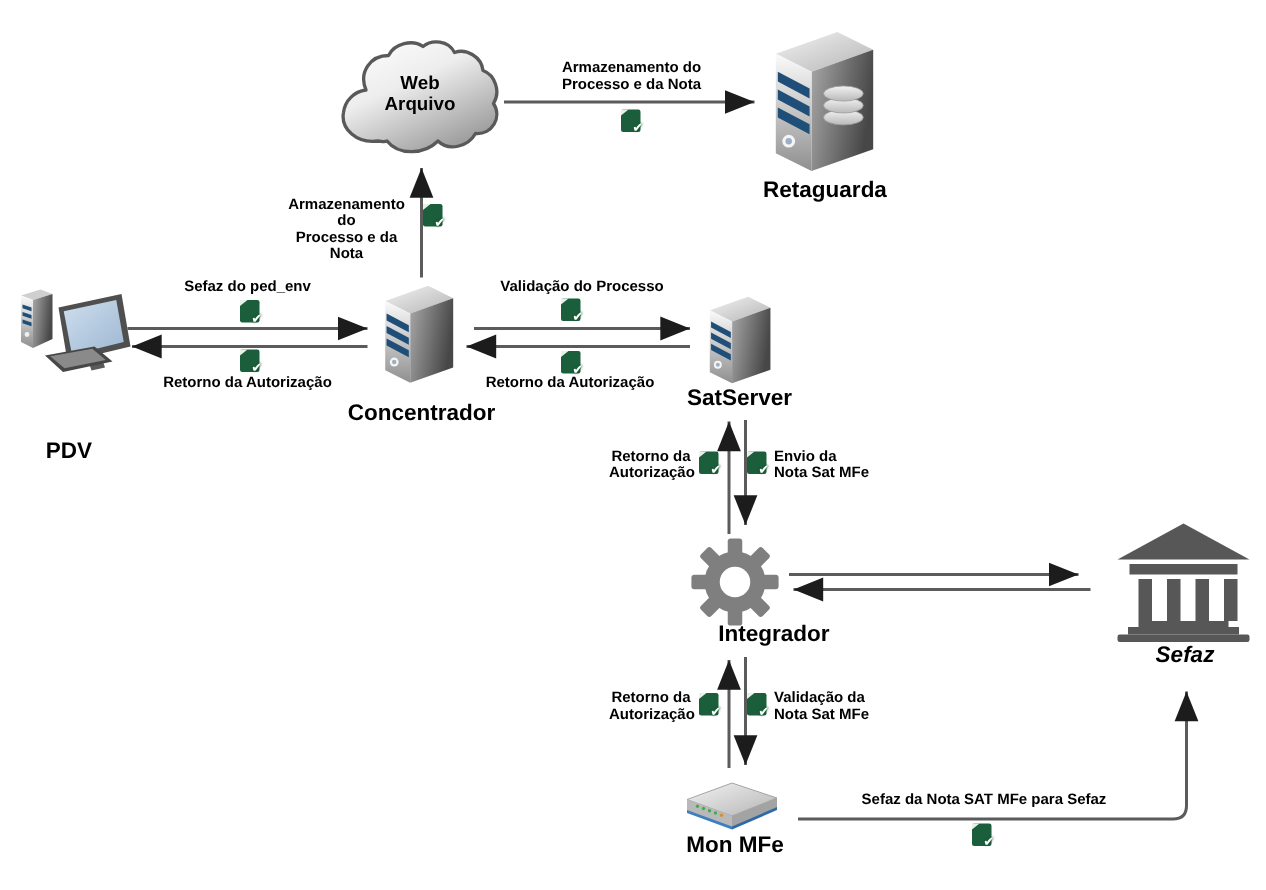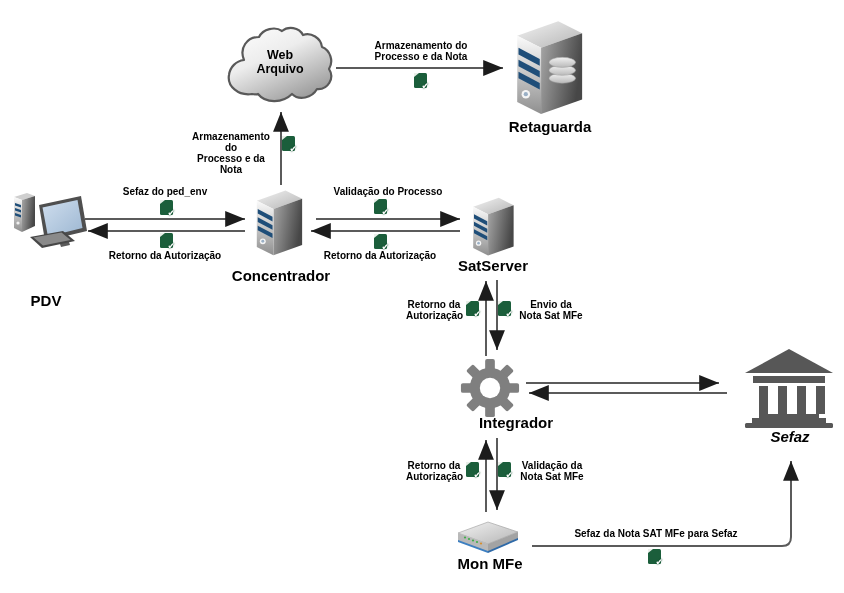--- a/index.html
+++ b/index.html
@@ -7,21 +7,21 @@
     position:relative;width:844px;height:593px;background:#ffffff;overflow:hidden;
     font-family:"Liberation Sans","DejaVu Sans",sans-serif;color:#000;
   }
   #wires{position:absolute;left:0;top:0;width:844px;height:593px;}
   .elabel{
     position:absolute;font-size:10px;line-height:11px;color:#000;
     white-space:nowrap;
     font-weight:bold;
   }
   .elabel.wrap{white-space:pre-line;}
-  .tc{text-align:center;} .tr{text-align:center;} .tl{text-align:center;}
+  .tc{text-align:center;} .tr{text-align:center;} .tl{text-align:left;}
   .nlabel{
     position:absolute;font-size:15px;line-height:14px;font-weight:bold;color:#000;
     text-align:center;white-space:nowrap;
   }
   .cloud-text{
     position:absolute;left:250px;top:48px;width:60px;text-align:center;
     font-size:12.5px;line-height:14px;font-weight:bold;white-space:normal;
   }
   
   .doc{position:absolute;width:13px;height:15px;background:#1b5e3b;border-radius:1.5px;}

